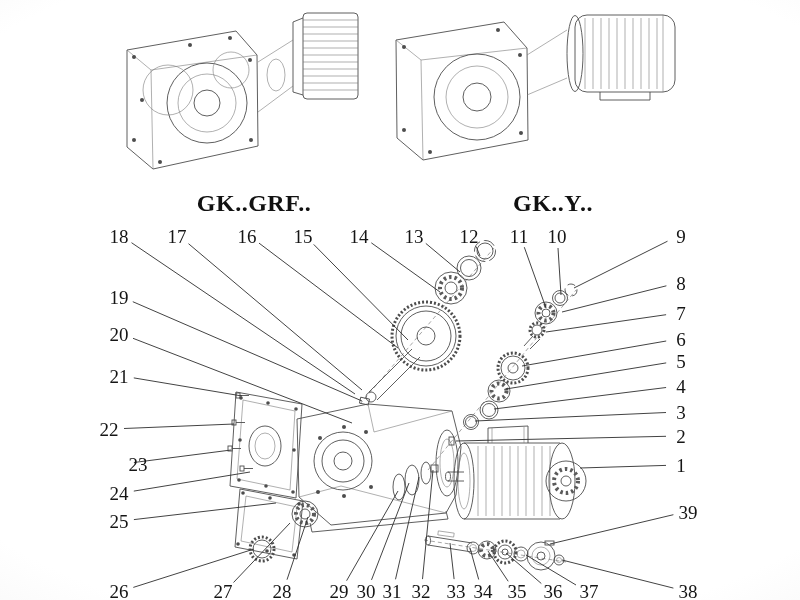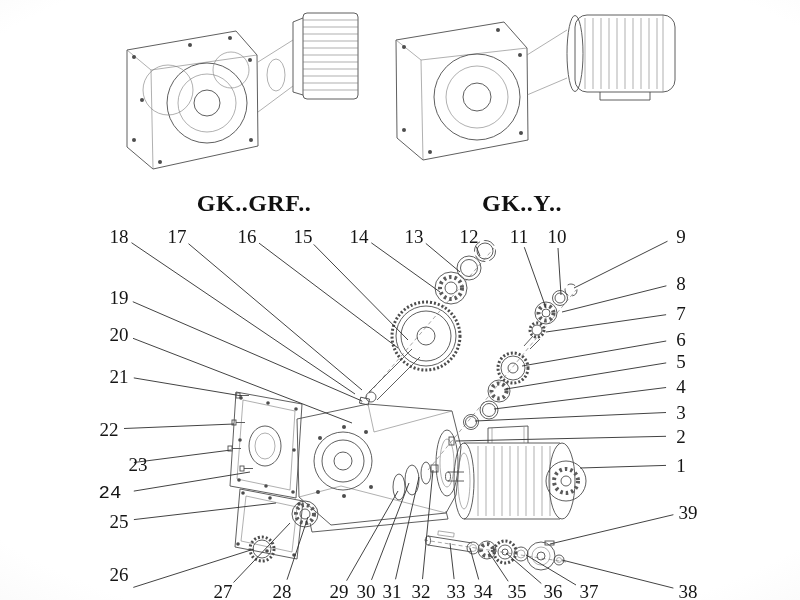--- a/index.html
+++ b/index.html
@@ -266,21 +266,21 @@
         <line x1="478.7" y1="579.5" x2="470" y2="548" class="leader"></line>
         <line x1="508.2" y1="581.3" x2="488" y2="551" class="leader"></line>
         <line x1="541.3" y1="583.5" x2="506" y2="553" class="leader"></line>
         <line x1="576.0" y1="585.0" x2="526" y2="555" class="leader"></line>
         <line x1="673.4" y1="588.1" x2="562" y2="560" class="leader"></line>
         <line x1="673.4" y1="514.7" x2="550" y2="544" class="leader"></line>
       </g>
   </svg>
 
   <div class="heading" id="heading-grf" style="left: 186px; top: 190px; width: 136px;">GK..GRF..</div>
-  <div class="heading" id="heading-y" style="left: 472px; top: 190px; width: 100px;">GK..Y..</div>
+  <div class="heading" id="heading-y" style="left: 503px; top: 190px; width: 100px;">GK..Y..</div>
 
   <div id="callout-layer">
       <div class="callout" style="left: 681px; top: 465px;">1</div>
       <div class="callout" style="left: 681px; top: 436px;">2</div>
       <div class="callout" style="left: 681px; top: 412px;">3</div>
       <div class="callout" style="left: 681px; top: 386px;">4</div>
       <div class="callout" style="left: 681px; top: 361px;">5</div>
       <div class="callout" style="left: 681px; top: 339px;">6</div>
       <div class="callout" style="left: 681px; top: 313px;">7</div>
       <div class="callout" style="left: 681px; top: 283px;">8</div>
@@ -292,23 +292,23 @@
       <div class="callout" style="left: 359px; top: 236px;">14</div>
       <div class="callout" style="left: 303px; top: 236px;">15</div>
       <div class="callout" style="left: 247px; top: 236px;">16</div>
       <div class="callout" style="left: 177px; top: 236px;">17</div>
       <div class="callout" style="left: 119px; top: 236px;">18</div>
       <div class="callout" style="left: 119px; top: 297px; text-align: center;">19</div>
       <div class="callout" style="left: 119px; top: 334px;">20</div>
       <div class="callout" style="left: 119px; top: 376px;">21</div>
       <div class="callout" style="left: 109px; top: 429px;">22</div>
       <div class="callout" style="left: 119px; top: 464px; margin-left: 19px;">23</div>
-      <div class="callout" style="left: 110px; top: 493px; font-family: Liberation Mono, monospace;">24</div>
+      <div class="callout" style="left: 119px; top: 493px;">24</div>
       <div class="callout" style="left: 119px; top: 521px;">25</div>
-      <div class="callout" style="left: 119px; top: 574px; text-align: center;">26</div>
+      <div class="callout" style="left: 119px; top: 591px; text-align: center;">26</div>
       <div class="callout" style="left: 223px; top: 591px;">27</div>
       <div class="callout" style="left: 282px; top: 591px;">28</div>
       <div class="callout" style="left: 339px; top: 591px;">29</div>
       <div class="callout" style="left: 366px; top: 591px;">30</div>
       <div class="callout" style="left: 392px; top: 591px;">31</div>
       <div class="callout" style="left: 421px; top: 591px;">32</div>
       <div class="callout" style="left: 456px; top: 591px;">33</div>
       <div class="callout" style="left: 483px; top: 591px;">34</div>
       <div class="callout" style="left: 517px; top: 591px;">35</div>
       <div class="callout" style="left: 553px; top: 591px;">36</div>

